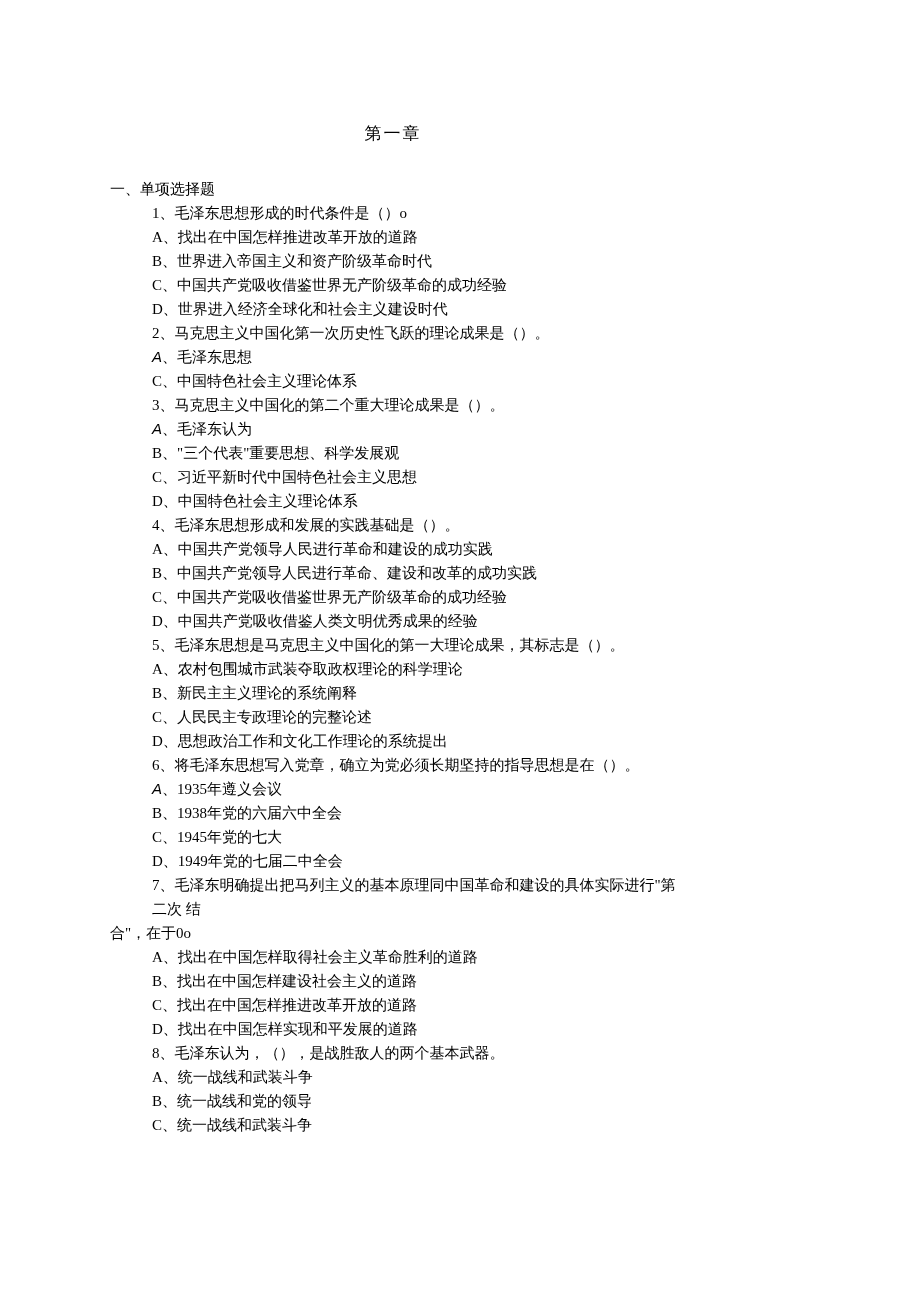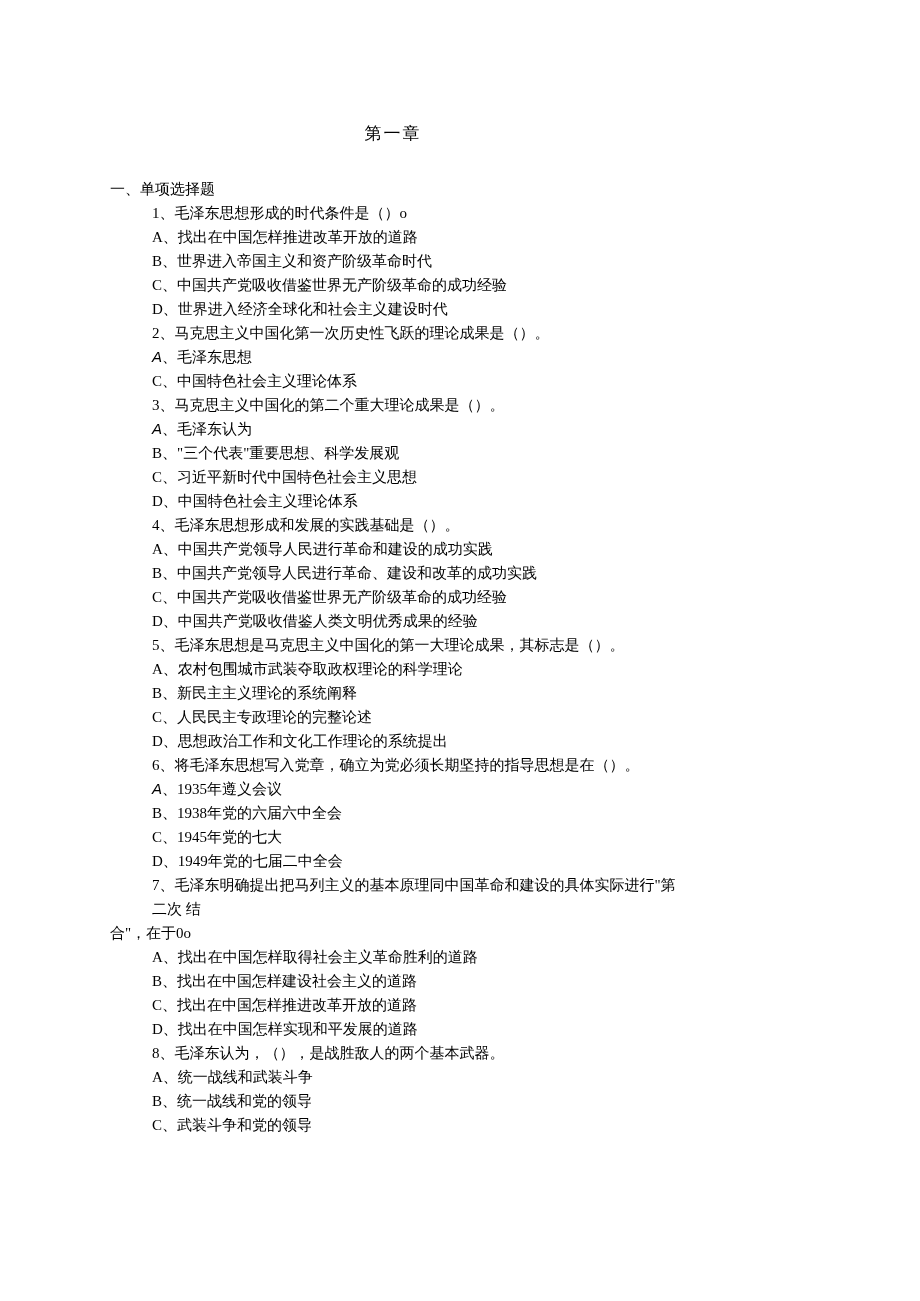--- a/index.html
+++ b/index.html
@@ -91,14 +91,14 @@
 
   <div class="line-noindent q7-cont">合"，在于0o</div>
 
   <div class="line">A、找出在中国怎样取得社会主义革命胜利的道路</div>
   <div class="line">B、找出在中国怎样建设社会主义的道路</div>
   <div class="line">C、找出在中国怎样推进改革开放的道路</div>
   <div class="line">D、找出在中国怎样实现和平发展的道路</div>
   <div class="line">8、毛泽东认为，（），是战胜敌人的两个基本武器。</div>
   <div class="line">A、统一战线和武装斗争</div>
   <div class="line">B、统一战线和党的领导</div>
-  <div class="line">C、武装斗争和党的领导</div>
+  <div class="line">C、统一战线和武装斗争</div>
 </div>
 
 </body></html>

